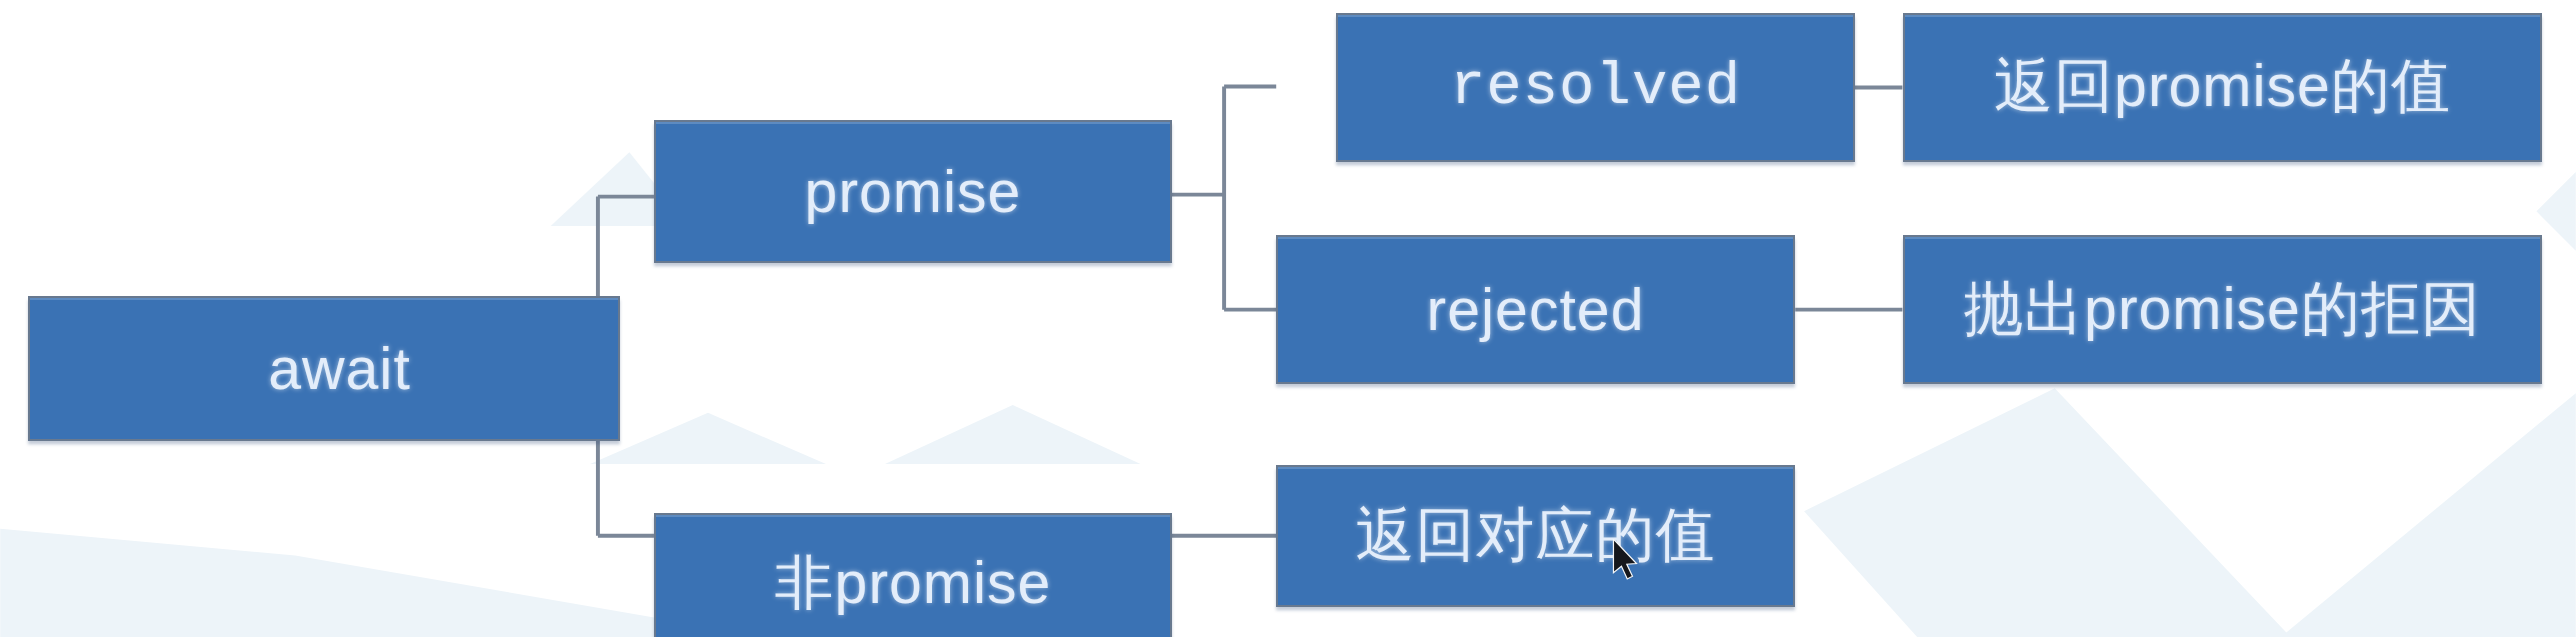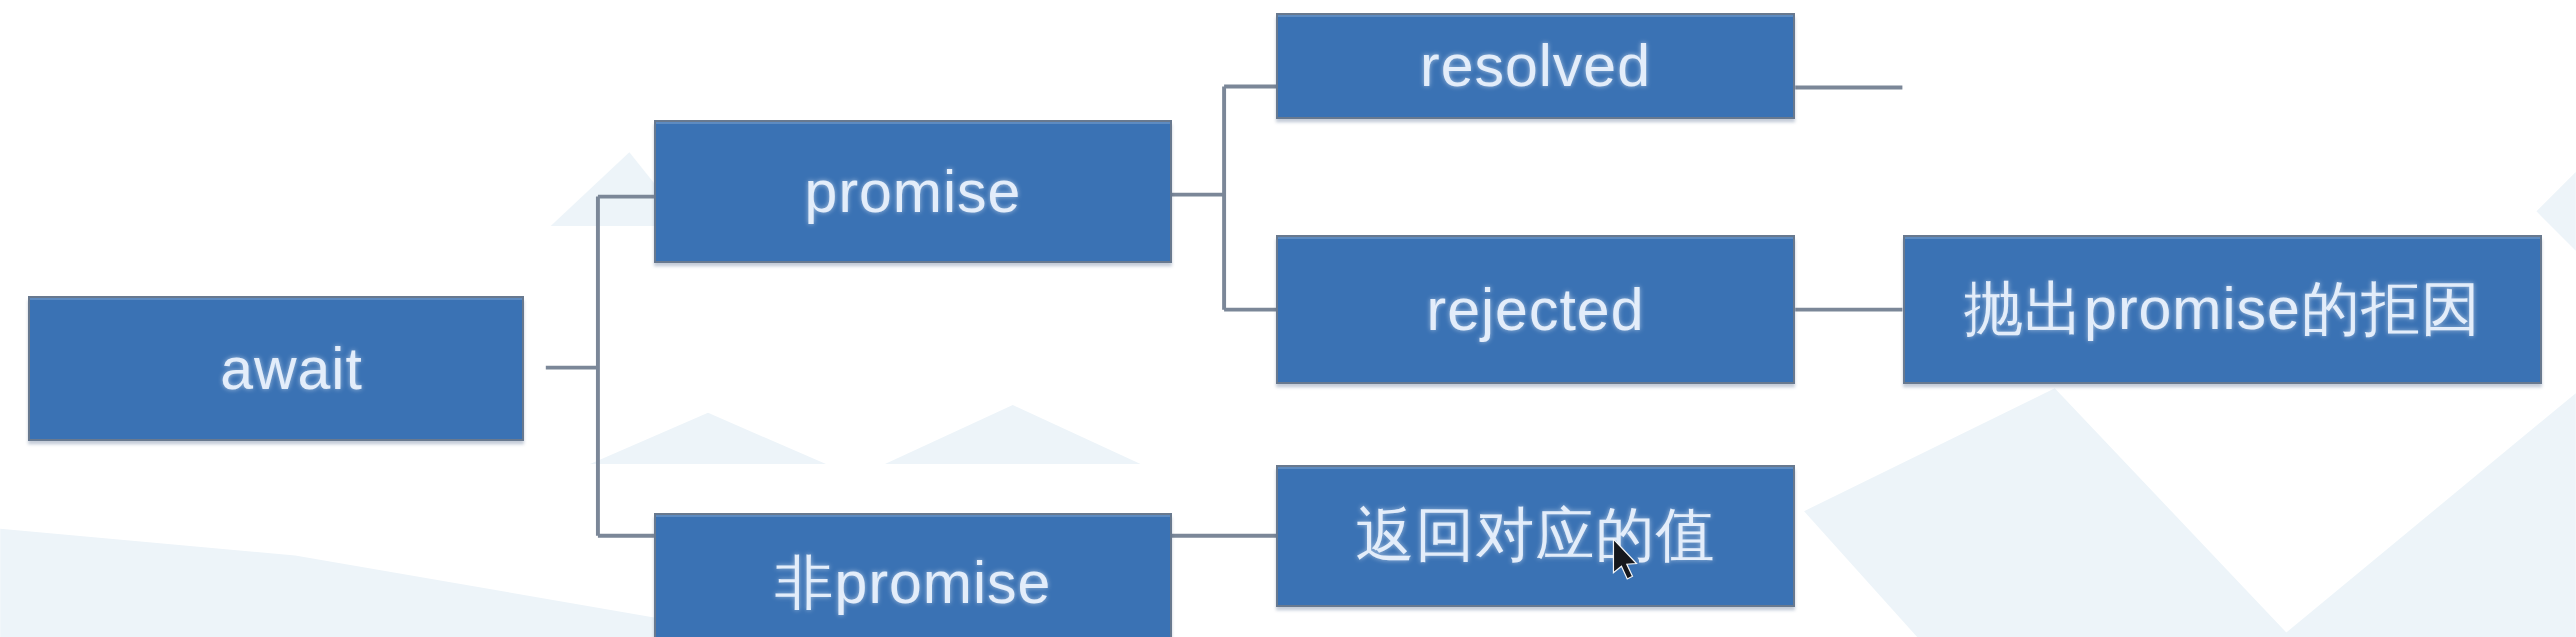--- a/index.html
+++ b/index.html
@@ -28,24 +28,24 @@
     border:2.9px solid var(--node-border);
     box-shadow:0 3.9px 2.9px rgba(47,77,117,0.28), inset 0 2px 0 rgba(255,255,255,0.18);
     display:flex;align-items:center;justify-content:center;
     color:var(--node-text);
     font-size:59px;
     letter-spacing:1px;
     text-shadow:0 0 4.9px rgba(255,255,255,0.55);
     white-space:nowrap;
   }
   
-  .n-await{left:27.5px;top:296px;width:496px;height:145px;padding-left:32px;}
+  .n-await{left:27.5px;top:296px;width:592px;height:145px;padding-left:32px;}
   .n-promise{left:654px;top:120px;width:518px;height:143px;text-align:center;}
   .n-non-promise{left:654px;top:465px;width:518px;height:142px;margin-top:48px;}
-  .n-resolved{left:1276px;top:12.8px;width:519px;height:106px;}
+  .n-resolved{left:1336px;top:12.8px;width:519px;height:149px;font-family:Liberation Mono, monospace;}
   .n-rejected{left:1276px;top:235px;width:519px;height:149px;text-align:center;}
   .n-return-promise-value{left:1903px;top:12.8px;width:639px;height:149px;}
   .n-throw-promise-reason{left:1903px;top:235px;width:639px;height:149px;}
   .n-return-corresponding-value{left:1276px;top:465px;width:519px;height:142px;}
   .cursor{position:absolute;left:1610px;top:539px;width:33px;height:43px;}
 </style>
 </head>
 <body>
 
 <div class="stage">
@@ -81,20 +81,23 @@
   </div>
 
   <div class="node n-resolved">
     <span>resolved</span>
   </div>
 
   <div class="node n-rejected">
     <span>rejected</span>
   </div>
 
+  <div class="node n-return-promise-value">
+    <span>返回promise的值</span>
+  </div>
 
   <div class="node n-return-corresponding-value">
     <span>返回对应的值</span>
   </div>
 
   <div class="node n-throw-promise-reason">
     <span>抛出promise的拒因</span>
   </div>
 
   <svg class="cursor" viewBox="0 0 17 28" aria-hidden="true">

